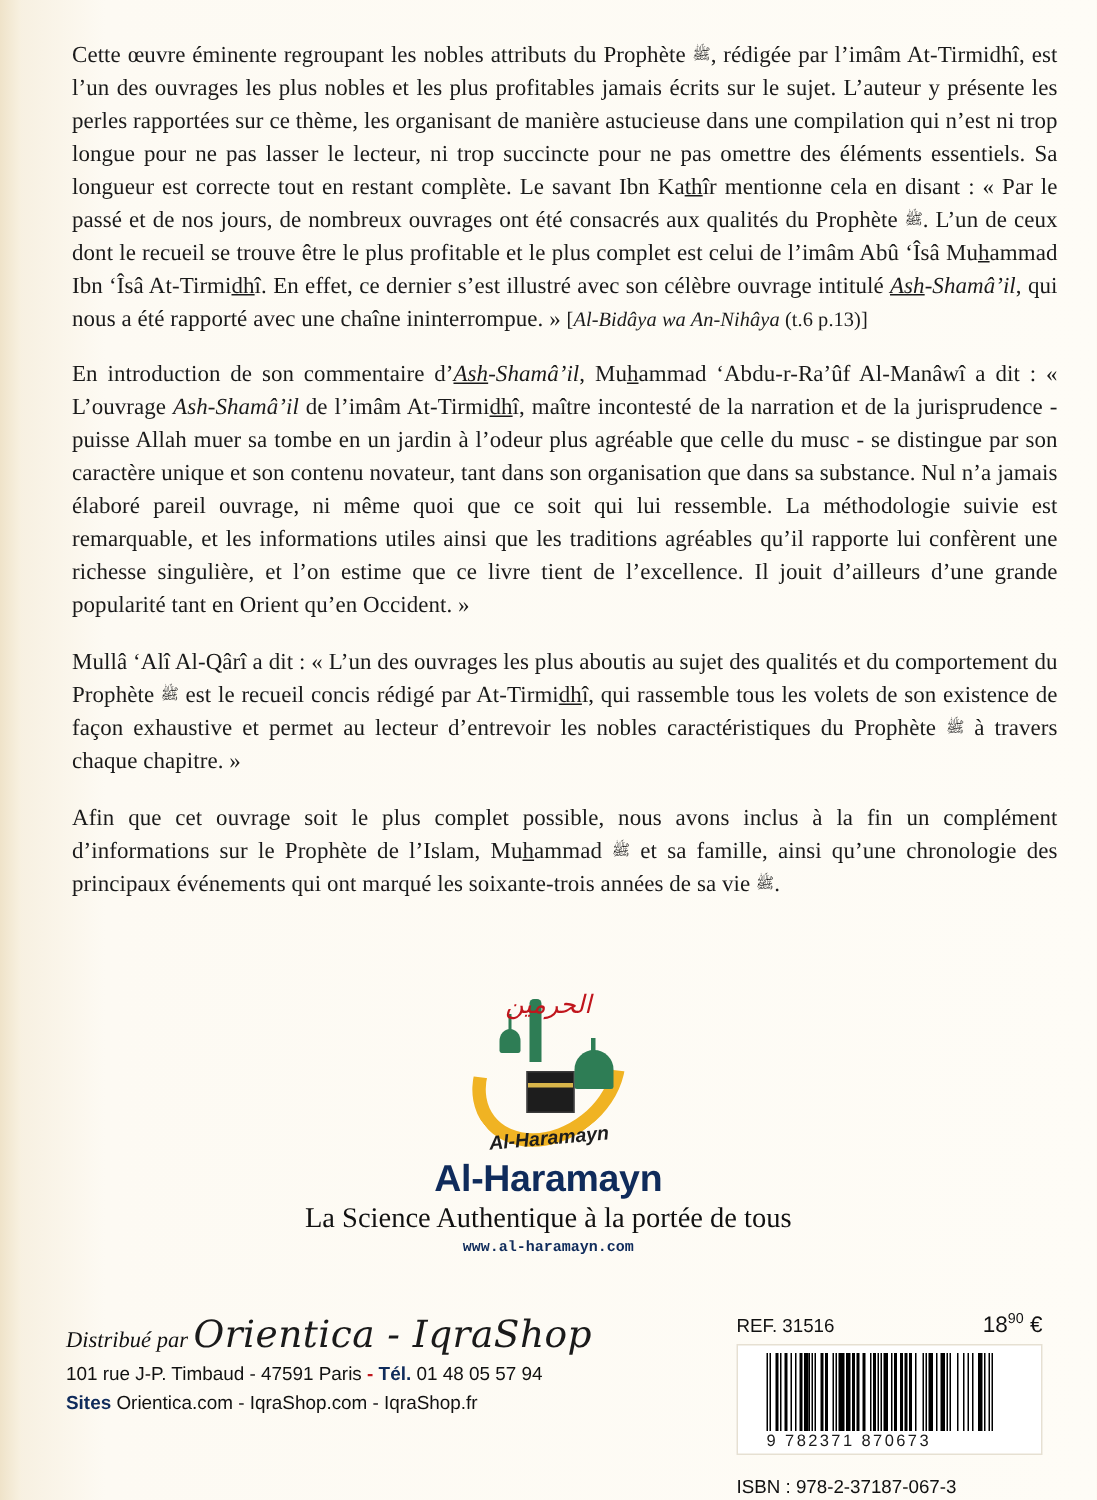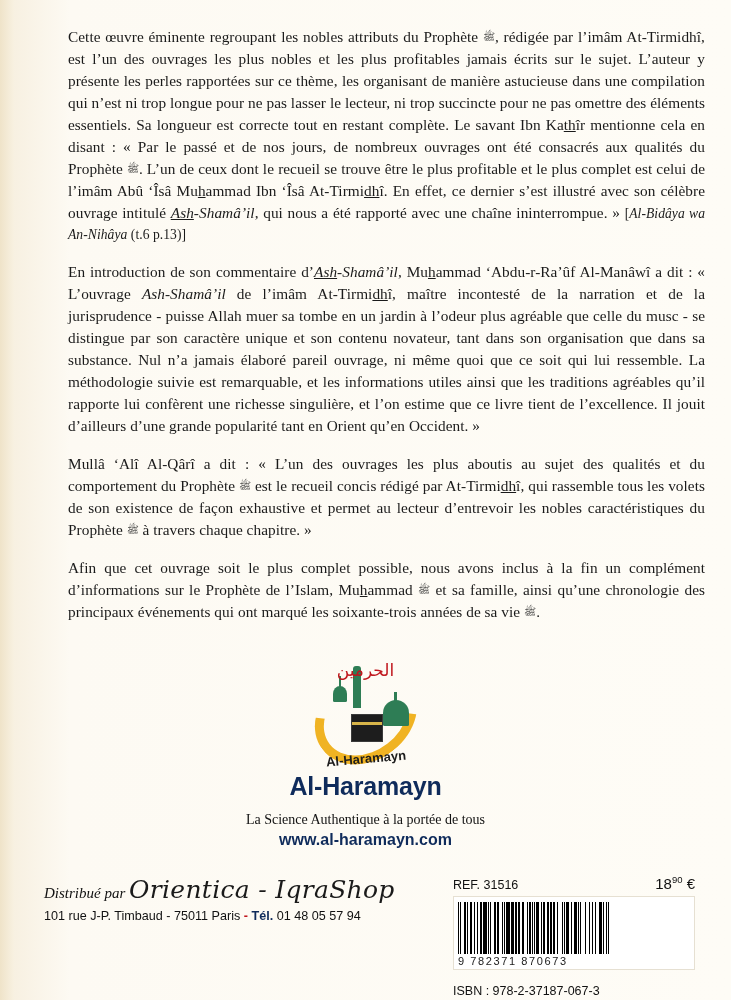--- a/index.html
+++ b/index.html
@@ -24,21 +24,20 @@
     position: absolute;
     left: 0; top: 0; bottom: 0;
     width: 14px;
     background: linear-gradient(to right, #efe3c9, #f8f1e1);
   }
   .content {
     position: absolute;
     left: 48px;
     right: 26px;
     top: 26px;
-    margin-left: 20px;
   }
   p.para {
     font-size: 15.3px;
     line-height: 1.435;
     text-align: justify;
     margin: 0 0 16px 0;
     letter-spacing: 0.05px;
   }
   p.para:last-child { margin-bottom: 0; }
   .it { font-style: italic; }
@@ -56,20 +55,21 @@
     position: absolute;
     left: 0; right: 0;
     top: 662px;
     text-align: center;
   }
   .emblem {
     width: 118px;
     height: 104px;
     margin: 0 auto;
     position: relative;
+    font-style: italic;
   }
   .crescent {
     position: absolute;
     left: 4px; top: 10px;
     width: 110px; height: 88px;
     border-radius: 50%;
     border: 9px solid #f0b323;
     border-top-color: transparent;
     border-right-color: transparent;
     transform: rotate(-38deg);
@@ -159,28 +159,28 @@
   .brand {
     font-family: "Liberation Sans", sans-serif;
     font-weight: bold;
     font-size: 25px;
     color: #0f2b5b;
     margin-top: 6px;
     letter-spacing: -0.2px;
   }
   .tagline {
     font-family: "Liberation Serif", serif;
-    font-size: 14px;
+    font-size: 19px;
     color: #111;
-    margin-top: 11px;
+    margin-top: 1px;
   }
   .site {
-    font-family: Liberation Sans, sans-serif;
+    font-family: Liberation Mono, monospace;
     font-weight: bold;
-    font-size: 16px;
+    font-size: 10px;
     color: #0f2b5b;
     margin-top: 3px;
   }
 
   
   .footer {
     position: absolute;
     left: 44px;
     top: 875px;
     width: 420px;
@@ -204,37 +204,37 @@
     margin-top: 5px;
   }
   .f-label { color: #0f2b5b; font-weight: bold; }
   .sep { color: #c0161d; font-weight: bold; }
 
   
   .bc-wrap {
     position: absolute;
     right: 36px;
     top: 874px;
-    width: 242px;
+    width: 204px;
     text-align: left;
   }
   .bc-top {
     display: flex;
     justify-content: space-between;
     align-items: baseline;
     font-family: "Liberation Sans", sans-serif;
     font-size: 12.5px;
     color: #111;
     margin-bottom: 4px;
   }
   .price { font-size: 15px; font-weight: normal; }
   .price sup { font-size: 9.5px; }
   .barcode-box {
     background: #fff;
-    padding: 5px 6px 2px 4px;
+    padding: 5px 6px 2px 19px;
     border: 1px solid #e6e0d2;
   }
   .bars {
     height: 52px;
     display: flex;
     align-items: stretch;
     gap: 0;
   }
   .bars i { display: block; background: #000; }
   .bars i.w1 { width: 1px; }
@@ -283,24 +283,28 @@
     <div class="tagline">La Science Authentique à la portée de tous</div>
     <div class="site">www.al-haramayn.com</div>
   </div>
 
   <div class="footer">
     <div class="distrib">
       <span>Distribué par</span>
       <span class="shopname">Orientica - IqraShop</span>
     </div>
     <div class="f-line">
-      <span>101 rue J-P. Timbaud - 75011 Paris</span>
+      <span>101 rue J-P. Timbaud - 47591 Paris</span>
       <span class="sep">-</span>
       <span class="f-label">Tél.</span>
       <span>01 48 05 57 94</span>
+    </div>
+    <div class="f-line">
+      <span class="f-label">Sites</span>
+      <span>Orientica.com - IqraShop.com - IqraShop.fr</span>
     </div>
   </div>
 
   <div class="bc-wrap">
     <div class="bc-top">
       <span>REF. 31516</span>
       <span class="price">
         <span>18</span><sup>90</sup>&nbsp;<span>€</span>
       </span>
     </div>

